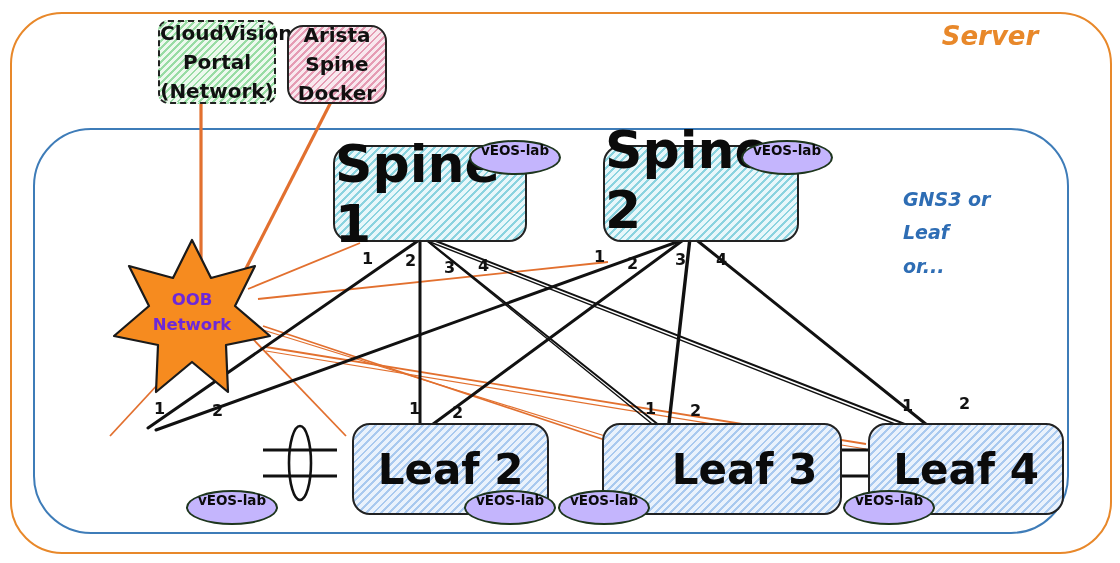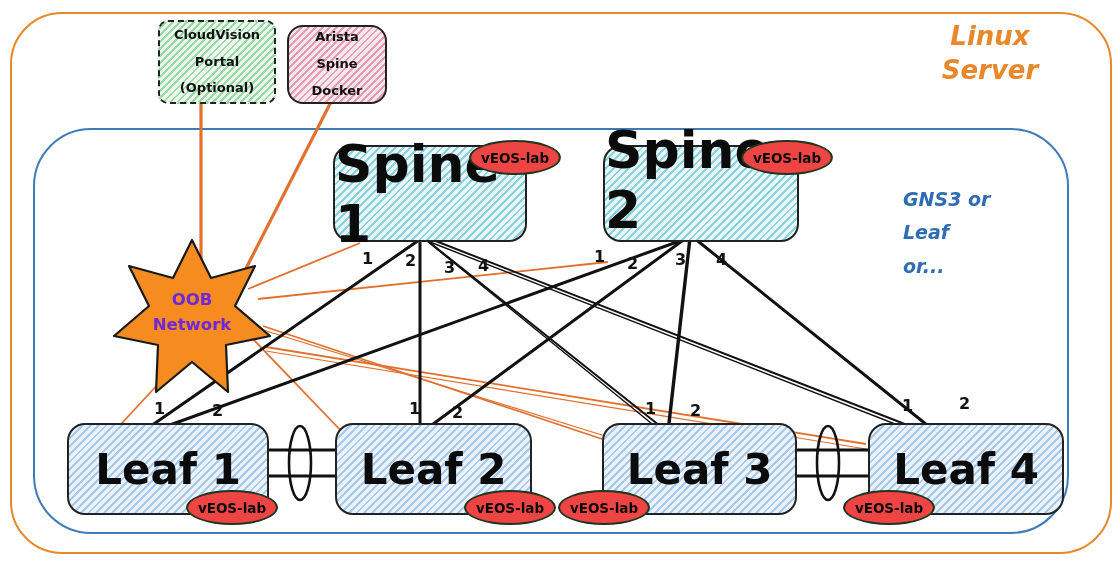--- a/index.html
+++ b/index.html
@@ -5,38 +5,38 @@
   html,body{margin:0;padding:0;background:#ffffff;}
   #stage{position:relative;width:1120px;height:563px;font-family:"DejaVu Sans",sans-serif;overflow:hidden;background:#fff;}
   svg.layer{position:absolute;left:0;top:0;}
   
   .outer-frame{position:absolute;left:10px;top:12px;width:1098px;height:538px;border:2.5px solid #E8882A;border-radius:52px;}
   .inner-frame{position:absolute;left:33px;top:128px;width:1032px;height:402px;border:2px solid #3E7CB8;border-radius:58px;}
   
   .linux-label{position:absolute;left:925px;top:20px;width:130px;text-align:center;color:#E8882A;font-size:26px;font-weight:700;font-style:italic;line-height:1.3;}
   .gns3-label{position:absolute;left:903px;top:183px;width:170px;color:#2E6DB4;font-size:19px;font-weight:700;font-style:italic;line-height:1.75;}
   
-  .topbox{position:absolute;text-align:center;color:#111;font-size:13px;font-weight:600;line-height:1.45;display:flex;flex-direction:column;justify-content:center;gap:8px;}
+  .topbox{position:absolute;text-align:center;color:#111;font-size:20px;font-weight:600;line-height:1.45;display:flex;flex-direction:column;justify-content:center;}
   .cv-box{left:158px;top:20px;width:114px;height:80px;border:2px dashed #222;border-radius:10px;
     background:repeating-linear-gradient(135deg,#edf9ee 0 3px,#98dca4 3px 5px);}
   .vs-box{left:287px;top:25px;width:96px;height:75px;border:2px solid #222;border-radius:16px;
     background:repeating-linear-gradient(135deg,#f8e8ee 0 3px,#e59cb4 3px 5px);}
   
   .node{position:absolute;border:2.5px solid #222;border-radius:18px;display:flex;align-items:center;justify-content:center;color:#0b0b0b;font-weight:700;}
   .spine{background:repeating-linear-gradient(135deg,#e8f7fa 0 3.5px,#8ad3df 3.5px 5.5px);font-size:52px;}
   .leaf{background:repeating-linear-gradient(135deg,#eaf2fc 0 3.5px,#a9c9ef 3.5px 5.5px);font-size:42px;}
   .spine1{left:333px;top:145px;width:190px;height:93px;}
   .spine2{left:603px;top:145px;width:192px;height:93px;align-items:flex-end;}
   .leaf1{left:67px;top:423px;width:198px;height:88px;}
-  .leaf2{left:335px;top:423px;width:193px;height:88px;}
-  .leaf3{left:602px;top:423px;width:191px;height:88px;}
+  .leaf2{left:352px;top:423px;width:193px;height:88px;}
+  .leaf3{left:602px;top:423px;width:191px;height:88px;padding-left:45px;}
   .leaf4{left:868px;top:423px;width:192px;height:88px;}
   
-  .badge{position:absolute;background:#ef4444;border:2px solid #1e361e;border-radius:50%;color:#0b0b0b;
-    font-size:13.5px;font-weight:600;width:88px;height:31px;display:flex;align-items:center;justify-content:center;z-index:6;}
+  .badge{position:absolute;background:#c4b5fd;border:2px solid #1e361e;border-radius:50%;color:#0b0b0b;
+    font-size:13.5px;font-weight:600;width:88px;height:31px;display:flex;justify-content:center;z-index:6;}
   
   .oob-text{position:absolute;left:142px;top:288px;width:100px;text-align:center;color:#6d28d9;font-size:16.5px;font-weight:700;line-height:1.5;z-index:5;}
   
   .port{position:absolute;color:#111;font-size:16px;font-weight:700;z-index:4;}
 </style>
 </head>
 <body>
 
 <div id="stage">
 
@@ -77,53 +77,49 @@
       <ellipse cx="300" cy="463" rx="11" ry="37" stroke-width="2.6"></ellipse>
       <line x1="791" y1="450" x2="870" y2="450" stroke-width="3"></line>
       <line x1="791" y1="476" x2="870" y2="476" stroke-width="3"></line>
       <ellipse cx="828" cy="463" rx="11" ry="37" stroke-width="2.6"></ellipse>
     </g>
 
     <polygon points="192,240 211,278 255,266 235,306 270,336 226,345 228,392 192,362 156,392 158,345 114,336 149,306 129,266 173,278" fill="#F68B1F" stroke="#1a1a1a" stroke-width="2.2" stroke-linejoin="round"></polygon>
   </svg>
 
   <div class="linux-label">
-    <div>Linux</div>
     <div>Server</div>
   </div>
   <div class="gns3-label">
     <div>GNS3 or</div>
     <div>Leaf</div>
     <div>or...</div>
   </div>
 
   <div class="topbox cv-box">
     <div>CloudVision</div>
     <div>Portal</div>
-    <div>(Optional)</div>
+    <div>(Network)</div>
   </div>
   <div class="topbox vs-box">
     <div>Arista</div>
     <div>Spine</div>
     <div>Docker</div>
   </div>
 
   <div class="oob-text">
     <div>OOB</div>
     <div>Network</div>
   </div>
 
   <div class="node spine spine1">
       <span>Spine 1</span>
     </div>
   <div class="node spine spine2">
       <span>Spine 2</span>
-    </div>
-  <div class="node leaf leaf1">
-      <span>Leaf 1</span>
     </div>
   <div class="node leaf leaf2">
       <span>Leaf 2</span>
     </div>
   <div class="node leaf leaf3">
       <span>Leaf 3</span>
     </div>
   <div class="node leaf leaf4">
       <span>Leaf 4</span>
     </div>

